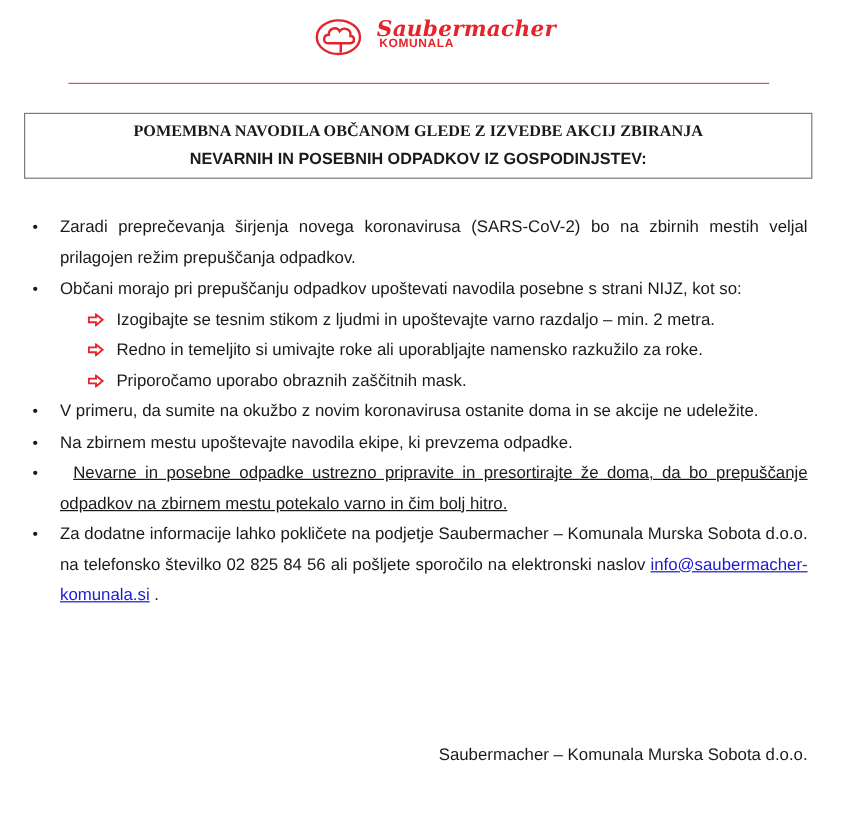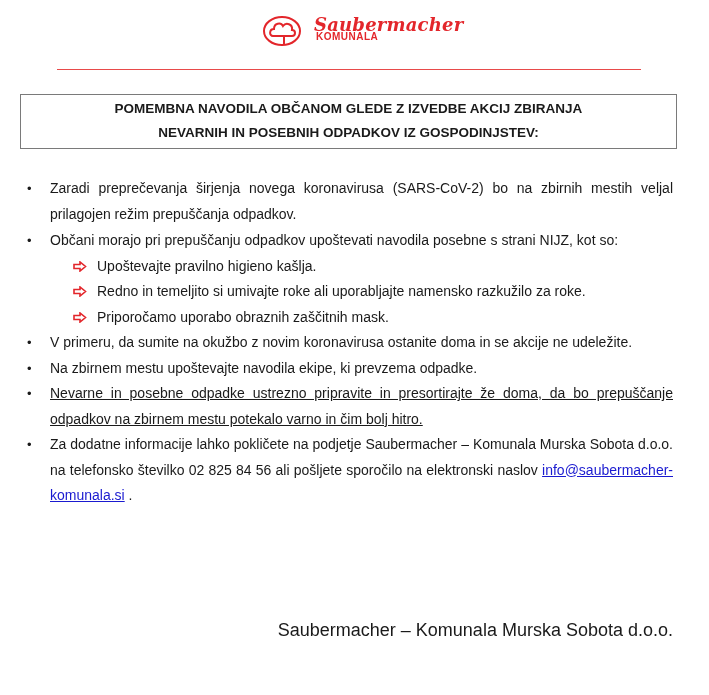--- a/index.html
+++ b/index.html
@@ -8,30 +8,30 @@
   .logo { position: absolute; left: 262px; top: 14px; width: 180px; height: 34px; }
   .logo-mark { position: absolute; left: 0; top: 0; width: 44px; height: 34px; }
   .logo-text1 { position: absolute; left: 52px; top: 0px; font-family: "DejaVu Serif", serif;
                 font-style: italic; font-weight: bold; color: #e3262b; font-size: 18px; letter-spacing: 0.2px; }
   .logo-text2 { position: absolute; left: 54px; top: 17px; font-weight: bold; color: #e3262b;
                 font-size: 10px; letter-spacing: 0.5px; }
   .red-rule { position: absolute; left: 57px; top: 69px; width: 584px; height: 1px; background: #e84a4a; }
   .title-box { position: absolute; left: 20px; top: 94px; width: 657px; height: 55px;
                border: 1px solid #7a7a7a; box-sizing: border-box; text-align: center; }
   .title-line { font-weight: bold; font-size: 13.5px; line-height: 24px; color: #1a1a1a; }
-  .title-line.first { margin-top: 2px; }
+  .title-line.first { margin-top: 2px; font-family: Liberation Serif, serif; }
   .content { position: absolute; left: 0; top: 176px; width: 709px; }
   .item { position: relative; padding-left: 50px; padding-right: 36px; font-size: 14px;
           line-height: 25.5px; text-align: justify; }
   .item .bullet { position: absolute; left: 27px; top: 0; font-size: 13px; }
-  .item.u .txt { text-decoration: underline; }
+  .item.u .txt { text-decoration: underline; margin-left: 11px; }
   .sub { position: relative; padding-left: 97px; font-size: 14px; line-height: 25.5px; }
   .sub .arrow { position: absolute; left: 73px; top: 7px; width: 14px; height: 11px; }
   .link { color: #1a1ad0; text-decoration: underline; }
-  .sig { position: absolute; right: 36px; top: 620px; font-size: 18px; }
+  .sig { position: absolute; right: 36px; top: 620px; font-size: 14px; }
 </style>
 </head>
 <body>
 
 <div class="logo">
   <svg class="logo-mark" viewBox="0 0 44 34">
     <ellipse cx="20" cy="17" rx="18" ry="14" fill="none" stroke="#e3262b" stroke-width="2"></ellipse>
     <path d="M11 22 C7 22 7 15 12 15 C12 9 19 8 21 12 C24 8 31 10 30 16 C34 16 34 22 30 22 Z" fill="none" stroke="#e3262b" stroke-width="2"></path>
     <path d="M22 22 L22 30" stroke="#e3262b" stroke-width="2"></path>
   </svg>
@@ -53,21 +53,21 @@
   </div>
   <div class="item">
     <span class="bullet">•</span>
     <span class="txt">Občani morajo pri prepuščanju odpadkov upoštevati navodila posebne s strani NIJZ, kot so:</span>
   </div>
 
   <div class="sub">
     <svg class="arrow" viewBox="0 0 14 11">
         <path d="M1 3.5 H7 V1 L12.5 5.5 L7 10 V7.5 H1 Z" fill="none" stroke="#e3262b" stroke-width="1.6"></path>
       </svg>
-    <span>Upoštevajte pravilno higieno kašlja.</span>
+    <span>Izogibajte se tesnim stikom z ljudmi in upoštevajte varno razdaljo – min. 2 metra.</span>
   </div>
   <div class="sub">
     <svg class="arrow" viewBox="0 0 14 11">
         <path d="M1 3.5 H7 V1 L12.5 5.5 L7 10 V7.5 H1 Z" fill="none" stroke="#e3262b" stroke-width="1.6"></path>
       </svg>
     <span>Redno in temeljito si umivajte roke ali uporabljajte namensko razkužilo za roke.</span>
   </div>
   <div class="sub">
     <svg class="arrow" viewBox="0 0 14 11">
         <path d="M1 3.5 H7 V1 L12.5 5.5 L7 10 V7.5 H1 Z" fill="none" stroke="#e3262b" stroke-width="1.6"></path>

